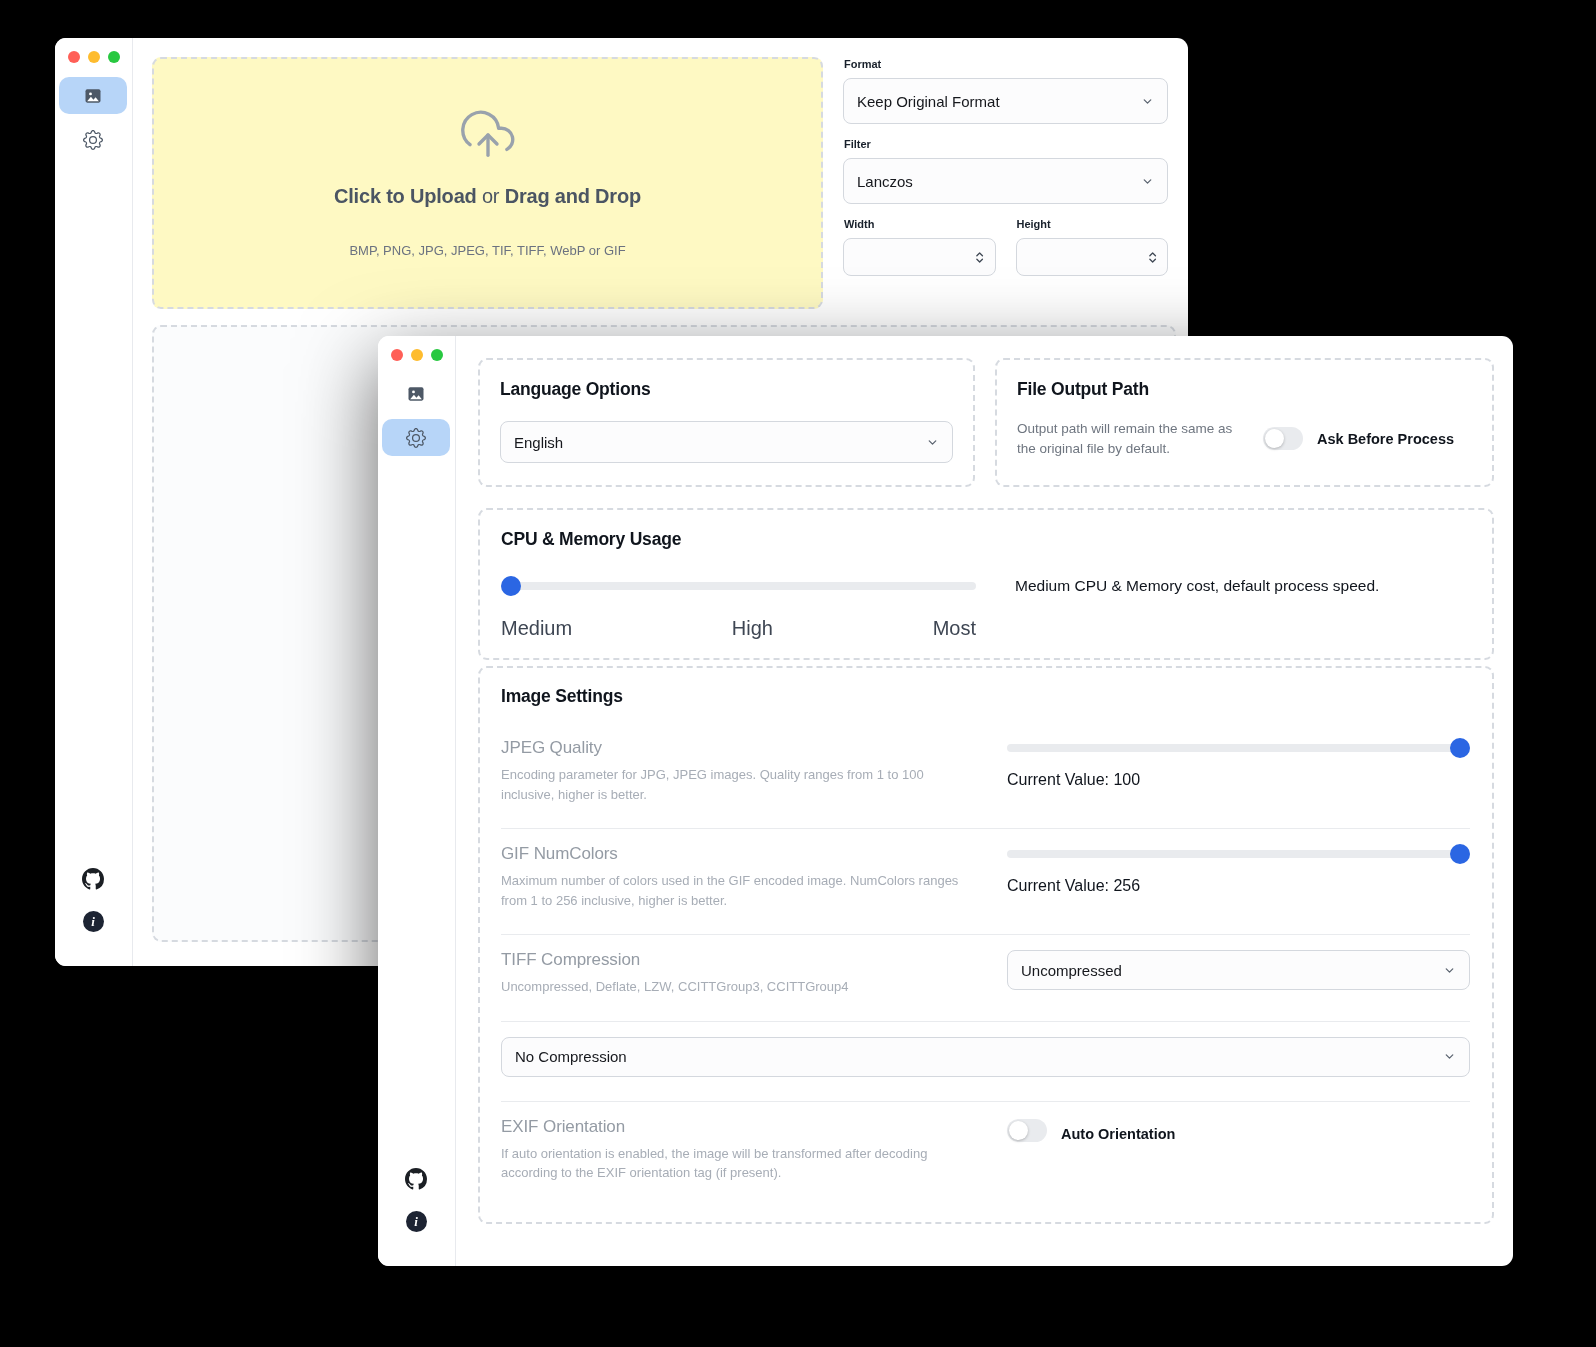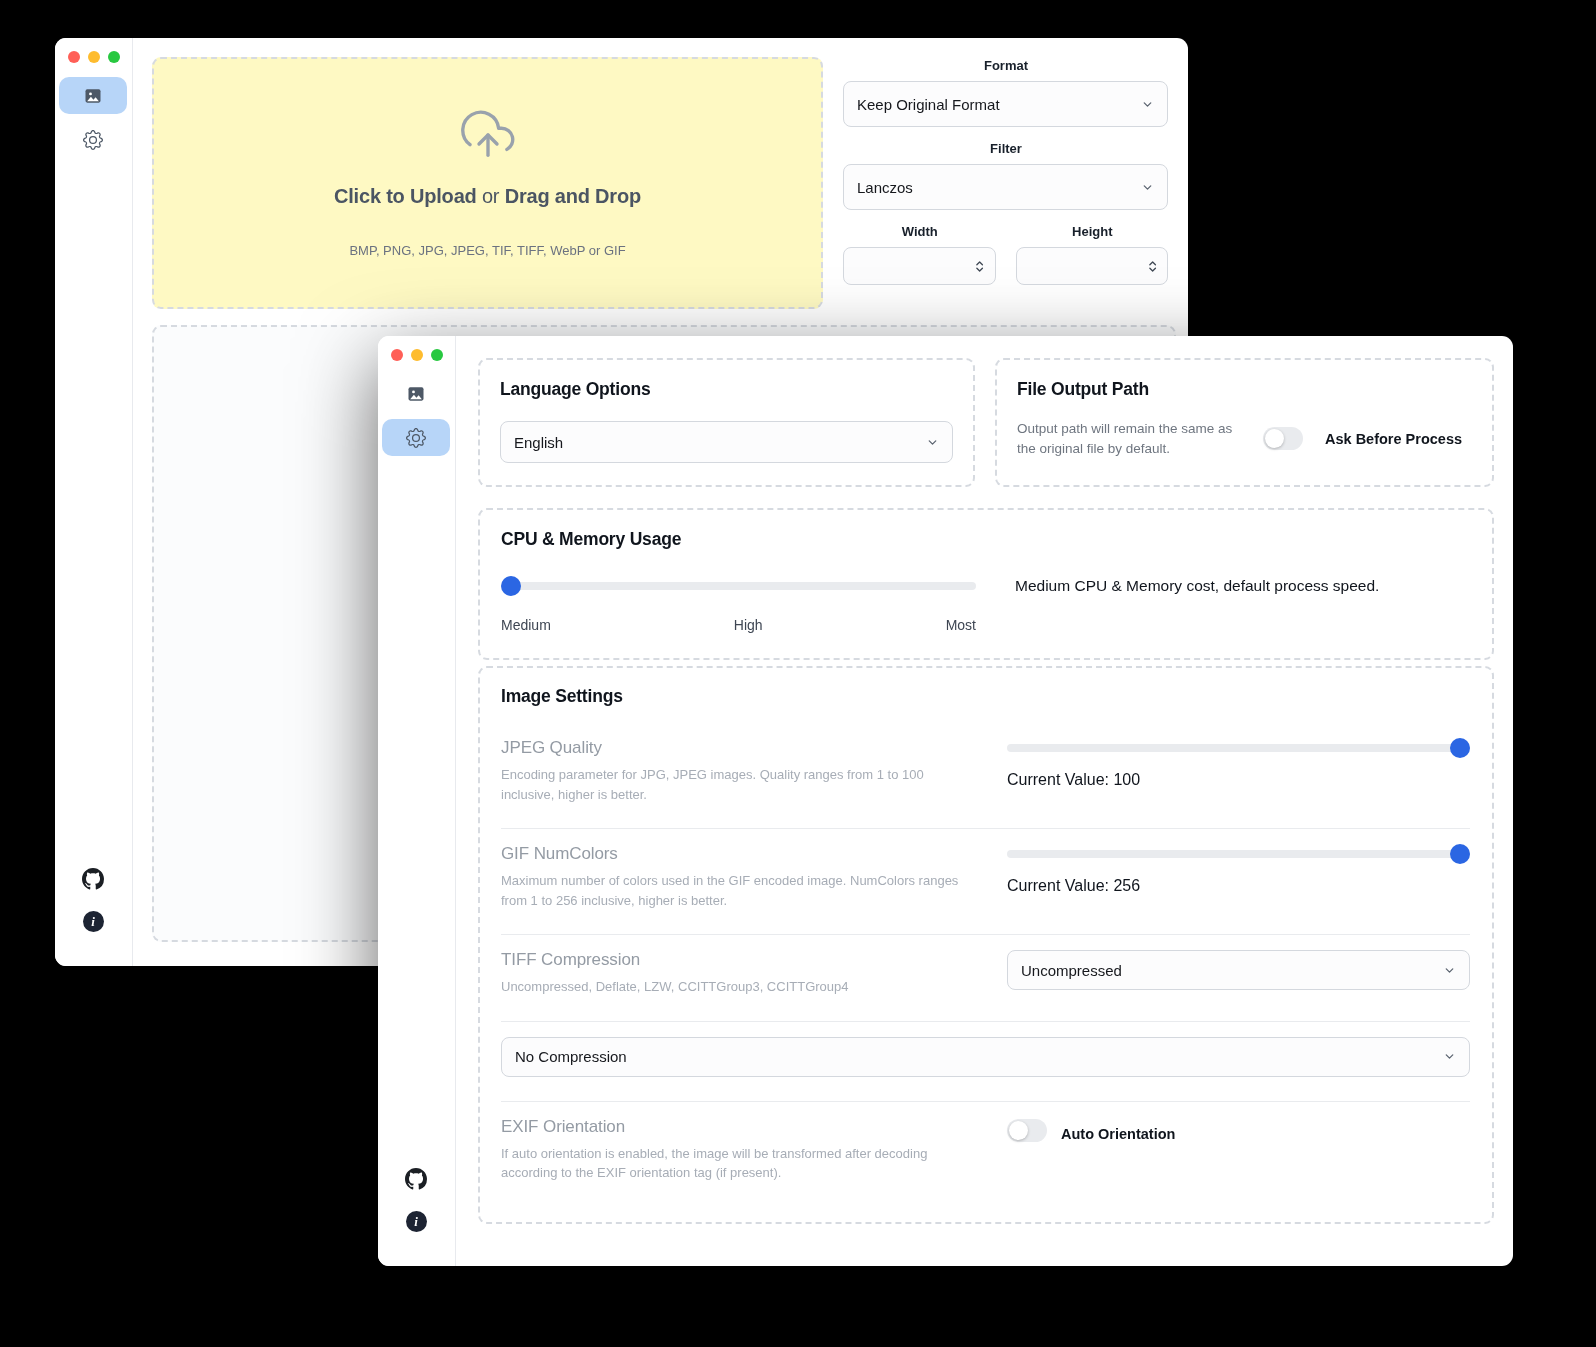--- a/index.html
+++ b/index.html
@@ -31,21 +31,21 @@
   .side-bottom { position:absolute; bottom:34px; left:0; right:1px; display:flex; flex-direction:column; align-items:center; gap:17px; }
   .info-circle { width:21px; height:21px; border-radius:50%; background:#1d2433; color:#fff; display:flex; align-items:center; justify-content:center; font:italic 700 13px "Liberation Serif", serif; }
 
   
   .dropzone { position:absolute; left:97px; top:19px; width:671px; height:252px; border:2px dashed #d6dae0; border-radius:9px; background:#fef9c3; display:flex; flex-direction:column; align-items:center; justify-content:center;gap:7px; }
   .dz-title { margin-top:16px; font-size:20px; color:#4b5563; letter-spacing:-.2px; }
   .dz-title .b { font-weight:700; }
   .dz-sub { margin-top:28px; font-size:13px; color:#6b7280; }
 
   .format-panel { position:absolute; left:788px; top:20px; width:325px; }
-  .f-label { display:block; font-size:13px; font-weight:600; color:#18202b; margin:0 0 8px 1px;text-align:center; }
+  .f-label { display:block; font-size:11px; font-weight:600; color:#18202b; margin:0 0 8px 1px; }
   .select { border:1px solid #d4d8de; border-radius:8px; background:#fcfcfd; display:flex; align-items:center; justify-content:space-between; padding:0 13px; font-size:15px; color:#16181d; cursor:pointer; }
   .select-38 { height:46px; }
   .mt14 { margin-top:14px; }
   .wh-row { display:flex; gap:20px; margin-top:14px; }
   .wh-col { flex:1; }
   .num-input { height:38px; border:1px solid #d4d8de; border-radius:8px; background:#fcfcfd; display:flex; align-items:center; justify-content:space-between; padding:0 10px 0 12px; }
   .num-input input { border:none; outline:none; background:transparent; width:100%; font-size:15px; color:#16181d; font-family:inherit; }
 
   .filelist { position:absolute; left:97px; top:287px; width:1024px; height:617px; border:2px dashed #d6dae0; border-radius:9px; background:#fbfcfd; }
 
@@ -54,32 +54,32 @@
   .box-title { font-size:17.5px; font-weight:600; color:#10151d; letter-spacing:-.2px; }
 
   .box-lang { left:100px; top:22px; width:497px; height:129px; padding:19px 20px; }
   .select-lg { height:42px; margin-top:21px; }
 
   .box-output { left:617px; top:22px; width:499px; height:129px; padding:19px 20px; }
   .out-row { margin-top:19px; display:flex; align-items:center; }
   .out-desc { width:234px; font-size:13.5px; line-height:1.45; color:#6f7680; }
   .toggle { width:40px; height:23px; border-radius:12px; background:#e9ebee; position:relative; flex:0 0 auto; cursor:pointer; }
   .toggle .knob { position:absolute; left:2px; top:2px; width:19px; height:19px; border-radius:50%; background:#fff; box-shadow:0 1px 3px rgba(0,0,0,.25); }
-  .toggle-label { margin-left:22px; font-size:14.5px; font-weight:600; color:#10151d; white-space:nowrap; }
+  .toggle-label { margin-left:14px; font-size:14.5px; font-weight:600; color:#10151d; white-space:nowrap; }
   .out-row .toggle { margin-left:12px; }
 
   .box-cpu { left:100px; top:172px; width:1016px; height:152px; padding:19px 21px; }
   .cpu-row { margin-top:26px; display:flex; align-items:flex-start; }
   .cpu-left { width:475px; flex:0 0 auto; }
   .slider { position:relative; height:8px; border-radius:4px; background:#e9ebee; }
   .slider .thumb { position:absolute; top:50%; transform:translate(-50%,-50%); width:20px; height:20px; border-radius:50%; background:#2b66e3; cursor:pointer; }
   .thumb-left { left:10px; }
   .thumb-right { left:calc(100% - 10px); }
   .cpu-slider { margin-top:6px; }
-  .cpu-ticks { display:flex; justify-content:space-between; margin-top:27px; font-size:14px; color:#3e4653;gap:15px; }
+  .cpu-ticks { display:flex; justify-content:space-between; margin-top:27px; font-size:20px; color:#3e4653;gap:15px; }
   .cpu-status { margin-left:39px; margin-top:1px; font-size:15.5px; color:#10151d; }
 
   .box-image { left:100px; top:330px; width:1016px; height:558px; padding:18px 22px 0 21px; }
   .box-image .box-title { margin-bottom:31px; }
   .irow { display:flex; align-items:flex-start; padding:15px 0 24px; }
   .irow.first { padding-top:0; }
   .irow + .irow { border-top:1px solid #e9ebee; }
   .irow-left { width:506px; flex:0 0 auto; padding-right:30px; }
   .ilabel { font-size:17px; color:#949ba4; letter-spacing:-.1px; }
   .idesc { margin-top:7px; font-size:13px; line-height:1.5; color:#a7adb6; }

